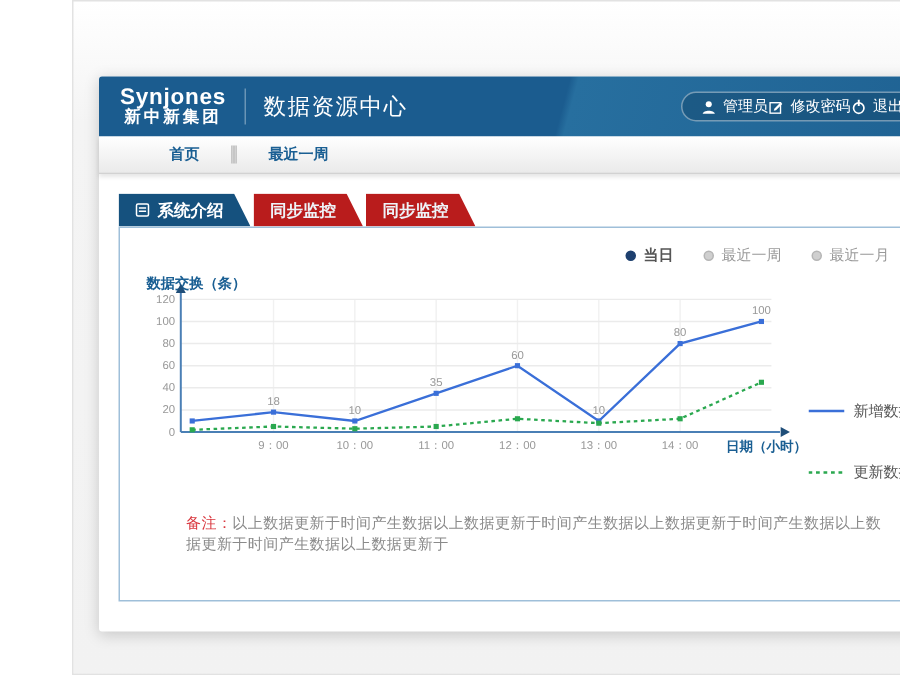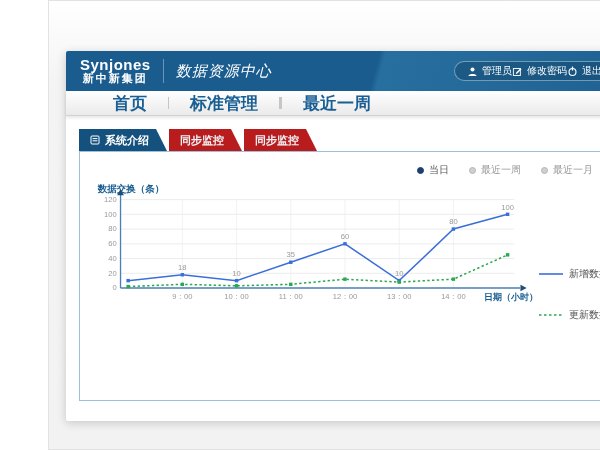--- a/index.html
+++ b/index.html
@@ -6,45 +6,45 @@
   html,body { width:600px; height:450px; font-family:"Liberation Sans","DejaVu Sans",sans-serif; }
   .screen { position:relative; width:600px; height:450px; background:linear-gradient(180deg,#ffffff 0%,#f4f4f4 18%,#f2f2f2 100%); border:1px solid #e2e2e2; overflow:hidden;margin-left:48px; }
   .app { position:absolute; left:17px; top:50px; width:561px; height:370px; background:#fff; box-shadow:0 2px 10px rgba(0,0,0,.18); border-radius:2px; }
 
   
   .hdr { position:relative; height:40px; background:linear-gradient(105deg,#1b5c8f 55%,#276f9f 56%,#1f6293 100%); display:flex; align-items:center; padding:0 12px 0 14px; border-radius:2px 2px 0 0; }
   .logo { color:#fff; line-height:1.05; text-align:center; }
   .logo1 { font-size:15px; font-weight:700; letter-spacing:.5px; }
   .logo2 { font-size:11px; font-weight:700; letter-spacing:2px; }
   .hdr-sep { width:1px; height:24px; background:rgba(255,255,255,.35); margin:0 12px; }
-  .app-title { color:#fff; font-size:15px; letter-spacing:1px;font-style:italic; }
+  .app-title { color:#fff; font-size:15px; letter-spacing:1px; }
   .userpill { margin-left:auto; display:flex; align-items:center; border:1px solid rgba(255,255,255,.4); background:rgba(8,45,75,.28); border-radius:11px; height:20px; padding:0 12px; }
   .u-item { display:flex; align-items:center; gap:4px; color:#fff; font-size:10px; cursor:pointer; white-space:nowrap; }
   .u-item svg { width:11px; height:11px; display:block; }
 
   
   .nav { height:25px; background:linear-gradient(#ffffff,#eaeaea); border-bottom:1px solid #d2d2d2; box-shadow:0 2px 3px rgba(0,0,0,.10); display:flex; align-items:center; padding-left:26px; position:relative; z-index:3; }
-  .nav .item { font-size:17px; font-weight:700; color:#1a5f93; padding:0 21px; cursor:pointer;text-align:right; }
+  .nav .item { font-size:10px; font-weight:700; color:#1a5f93; padding:0 21px; cursor:pointer;text-align:right; }
   .nav .ndiv { width:1px; height:12px; background:#c6c6c6; }
 
   
   .content { background:#fff; padding-top:13px; }
   .tabs { display:flex; margin-left:13px; height:22px; position:relative; z-index:2; }
   .tab { display:flex; align-items:center; gap:5px; font-size:11px; font-weight:700; padding:0 18px 0 11px; cursor:pointer;
          clip-path:polygon(0 0, calc(100% - 11px) 0, 100% 100%, 0 100%); }
   .tab.active { background:#15517e; color:#fff; }
   .tab.inactive { background:#b91c1c; color:#eef3f8; margin-left:2px; }
   .tab svg { width:10px; height:10px; display:block; }
 
   
   .panel { margin:0 13px; height:250px; border:1px solid #9fbfd9; background:#fff; }
   .radios { display:flex; justify-content:flex-end; gap:20px; padding:11px 20px 0 0; }
   .radio { display:flex; align-items:center; gap:5px; font-size:10px; color:#999; cursor:pointer; }
   .radio .dot { width:7px; height:7px; border-radius:50%; background:#cfcfcf; border:1px solid #b5b5b5; }
-  .radio.sel { color:#555; }
+  .radio.sel { color:#555;font-weight:bold; }
   .radio.sel .dot { background:#1d3f6e; border-color:#1d3f6e; }
   .chart-row { display:flex; align-items:flex-end; padding:0 4px 0 12px; }
   .legend { margin-top:66px; display:flex; flex-direction:column; gap:27px; }
   .lg-item { display:flex; align-items:center; gap:6px; font-size:10px; color:#555; cursor:pointer; white-space:nowrap; }
   .note { margin:20px 18px 0 44px; font-size:10px; color:#8a8a8a; letter-spacing:.3px; }
   .note-red { color:#d9383f; }
 </style>
 </head>
 <body>
 
@@ -85,21 +85,20 @@
               </svg>
             </span>
             <span>退出</span>
           </div>
         </div>
     </header>
 
     <nav class="nav" id="nav">
         <span class="item">首页</span>
         <span class="ndiv"></span>
-        <span class="item">标准管理</span>
         <span class="ndiv"></span>
         <span class="ndiv"></span>
         <span class="ndiv"></span>
         <span class="item">最近一周</span>
       </nav>
 
     <div class="content">
       <div class="tabs" id="tabs">
           <div class="tab active">
             <span style="display: flex;">
@@ -203,17 +202,20 @@
               </div>
               <div class="lg-item">
                 <svg width="24" height="8" viewBox="0 0 24 8">
                   <line x1="0" y1="4" x2="24" y2="4" stroke="#2aa84f" stroke-width="1.6" stroke-dasharray="2.5,2.5"></line>
                 </svg>
                 <span>更新数据</span>
               </div>
             </div>
         </div>
 
+        <div class="note">
+          <span class="note-red">备注：</span><span>以上数据更新于时间产生数据以上数据更新于时间产生数据以上数据更新于时间产生数据以上数据更新于时间产生数据以上数据更新于</span>
+        </div>
       </div>
     </div>
 
   </div>
 </div>
 
 </body></html>

